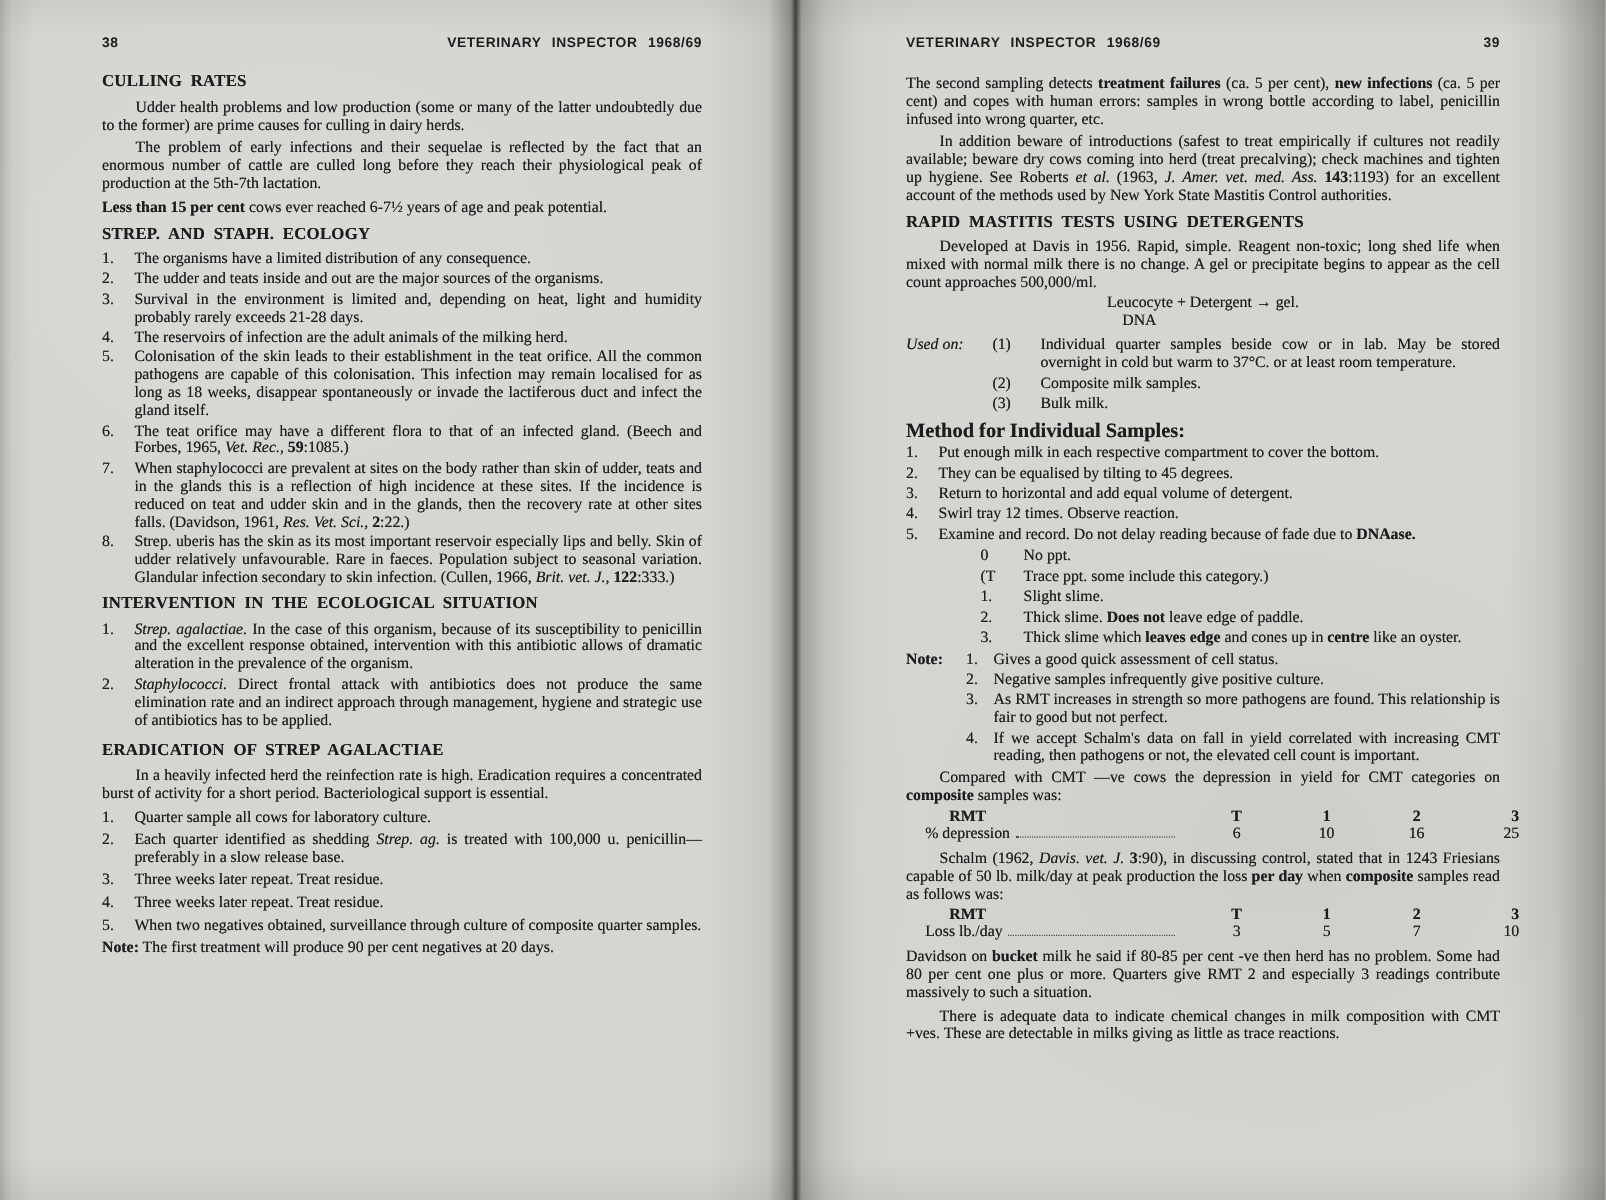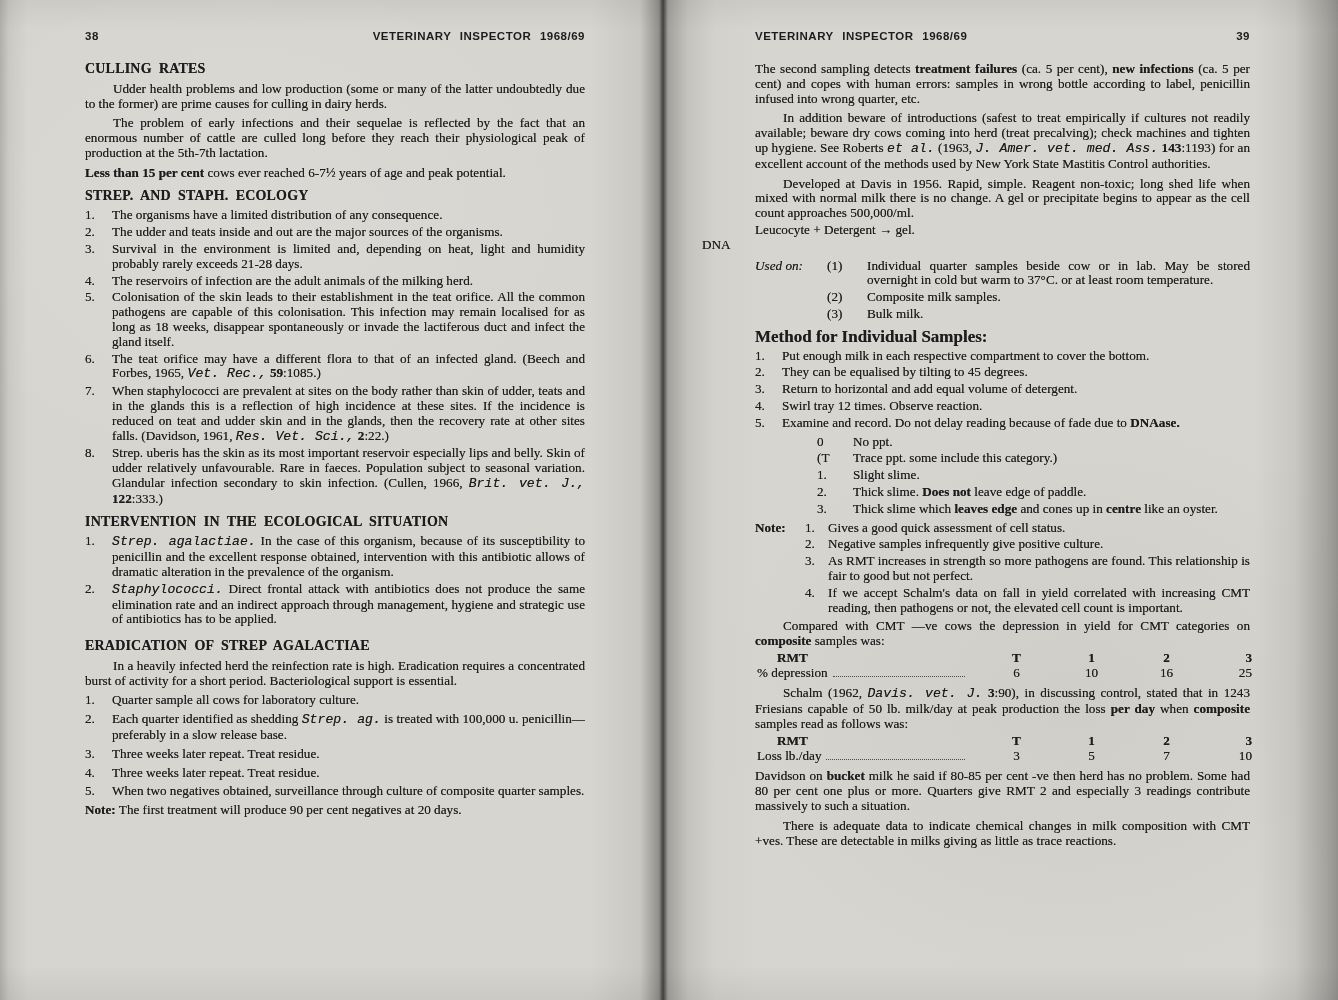--- a/index.html
+++ b/index.html
@@ -33,40 +33,40 @@
     font-size:14px; font-weight:bold; letter-spacing:0.2px; word-spacing:3.5px;
     margin:6px 0 5px 0; text-align:left;
   }
   .head.mt{margin-top:8px;}
   .head.mt2{margin-top:12px;}
   .run-head{font-size:17px; font-weight:bold; margin:8px 0 4px 0;}
   .para{text-align:justify; margin:0 0 5px 0;}
   .para.ind{text-indent:28px;}
   .para.tight{margin-bottom:2px;}
   .b{font-weight:bold;}
-  .i{font-style:italic;font-family:Liberation Mono, monospace;}
+  .i{font-style:italic;}
   .li{display:flex; margin-bottom:2px;}
   .li .num{flex:0 0 27px;}
   .li .txt{flex:1; text-align:justify;}
   .list{margin-bottom:4px;}
   .list-sp .li{margin-bottom:4px;}
   .wa{display:grid; grid-template-columns:100px 32px 133px 1fr; margin-bottom:4px;}
   .wa span{white-space:nowrap;}
   .less{margin-bottom:6px; text-align:justify;}
-  .formula{margin:2px 0 6px 0;}
+  .formula{text-align:center; margin:2px 0 6px 0;}
   .formula .f2{position:relative; left:-53px;}
   .used-on{position:relative; padding-left:72px; margin-bottom:6px;}
   .uo-label{position:absolute; left:0; top:0;font-style:italic;}
   .uo .num{flex:0 0 40px;}
   .scale{margin-left:62px; margin-top:3px;}
   .scale .num{flex:0 0 36px;}
   .note-block{position:relative; padding-left:50px; margin:4px 0 4px 0;}
   .note-label{position:absolute; left:0; top:0; font-weight:bold;}
   .note-block .num{flex:0 0 23px;}
-  .rmt-table{margin:1px 0 6px 2px;}
+  .rmt-table{margin:1px 0 6px 16px;}
   .trow{display:flex; align-items:baseline;}
   .tlabel{flex:0 0 222px; display:flex; align-items:baseline;}
   .tlabel.hl{padding-left:20px; box-sizing:border-box; font-weight:bold;}
   .leaders{flex:1; border-bottom:1.6px dotted #4a4a48; margin:0 14px 3px 5px;}
   .tcol{flex:0 0 75px; text-align:center;}
   .tcol-last{flex:0 0 48px; text-align:right; padding-right:2px;}
   .thead .tcol, .thead .tcol-last{font-weight:bold;}
 </style>
 </head>
 <body>
@@ -165,20 +165,21 @@
 
   <div class="page page-right">
     <div class="pghead">
       <span>VETERINARY INSPECTOR 1968/69</span>
       <span>39</span>
     </div>
     <div class="body-text">
       <div class="para"><span>The second sampling detects </span><span class="b">treatment failures</span><span> (ca. 5 per cent), </span><span class="b">new infections</span><span> (ca. 5 per cent) and copes with human errors: samples in wrong bottle according to label, penicillin infused into wrong quarter, etc.</span></div>
       <div class="para ind"><span>In addition beware of introductions (safest to treat empirically if cultures not readily available; beware dry cows coming into herd (treat precalving); check machines and tighten up hygiene. See Roberts </span><span class="i">et al.</span><span> (1963, </span><span class="i">J. Amer. vet. med. Ass.</span><span> </span><span class="b">143</span><span>:1193) for an excellent account of the methods used by New York State Mastitis Control authorities.</span></div>
 
+      <div class="head mt">RAPID MASTITIS TESTS USING DETERGENTS</div>
       <div class="para ind tight"><span>Developed at Davis in 1956. Rapid, simple. Reagent non-toxic; long shed life when mixed with normal milk there is no change. A gel or precipitate begins to appear as the cell count approaches 500,000/ml.</span></div>
       <div class="formula">
         <div class="f1">Leucocyte + Detergent → gel.</div>
         <div class="f2">DNA</div>
       </div>
       <div class="used-on">
         <span class="uo-label">Used on:</span>
         <div class="uo">
 
         <div class="li">

